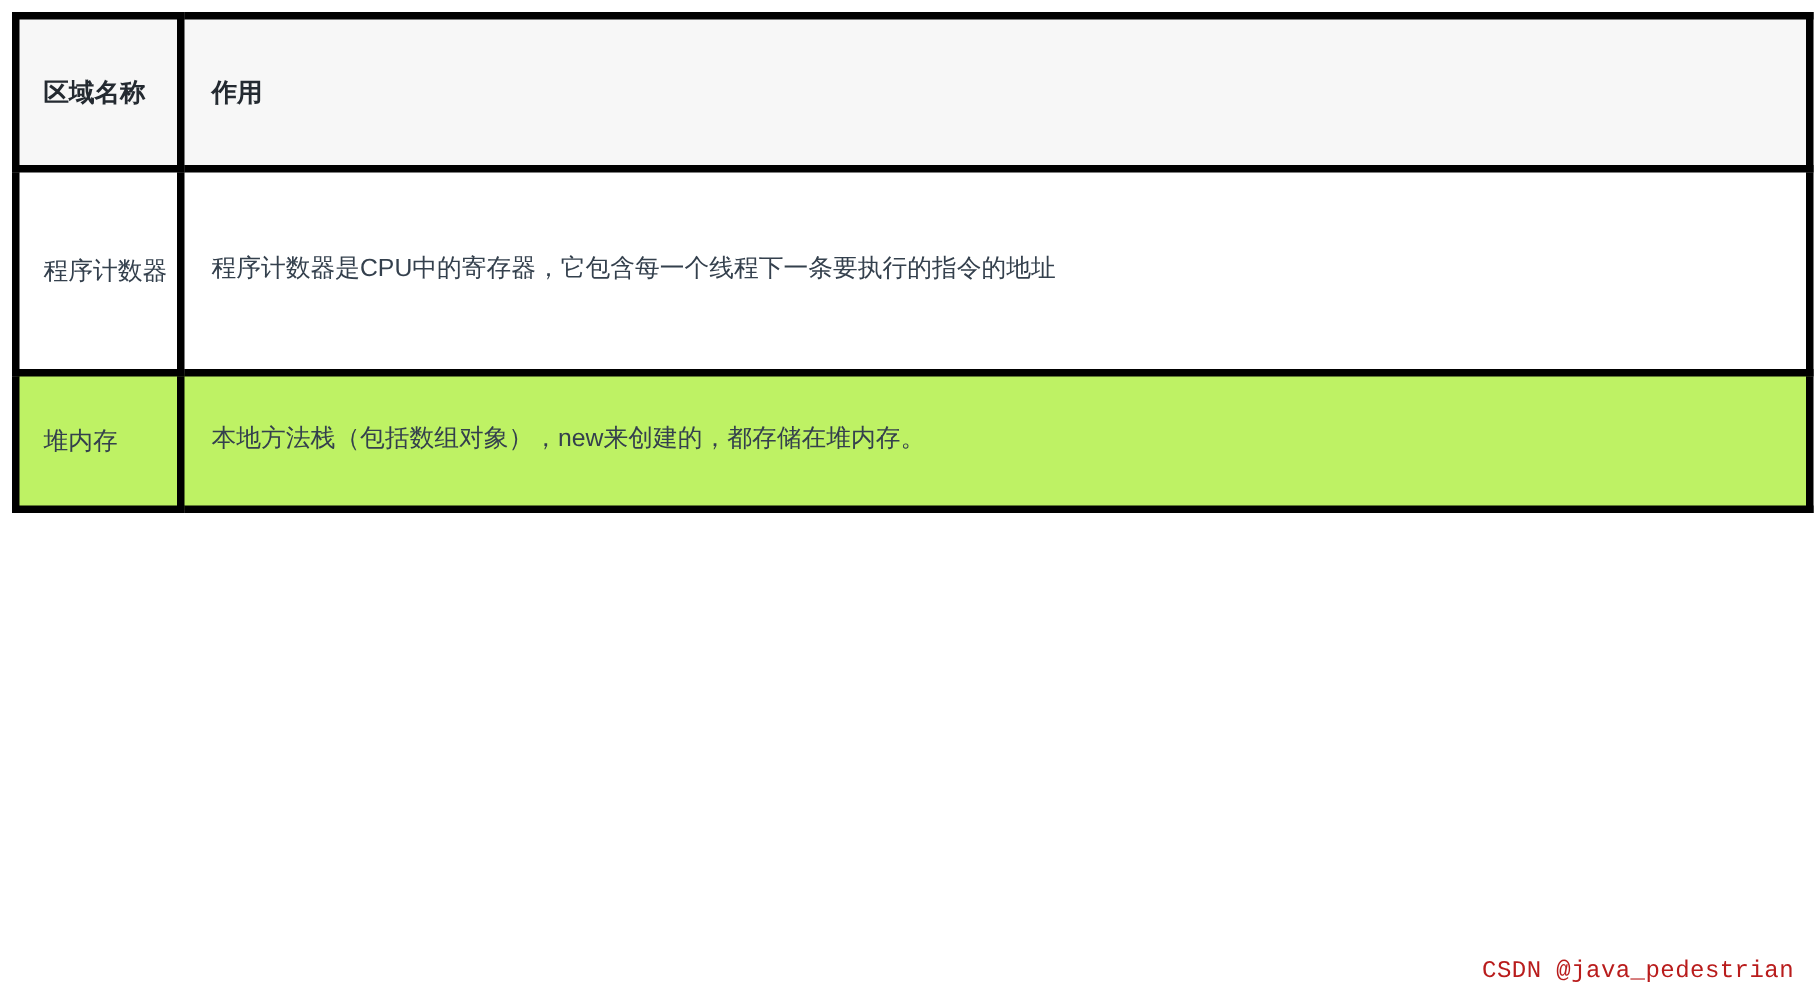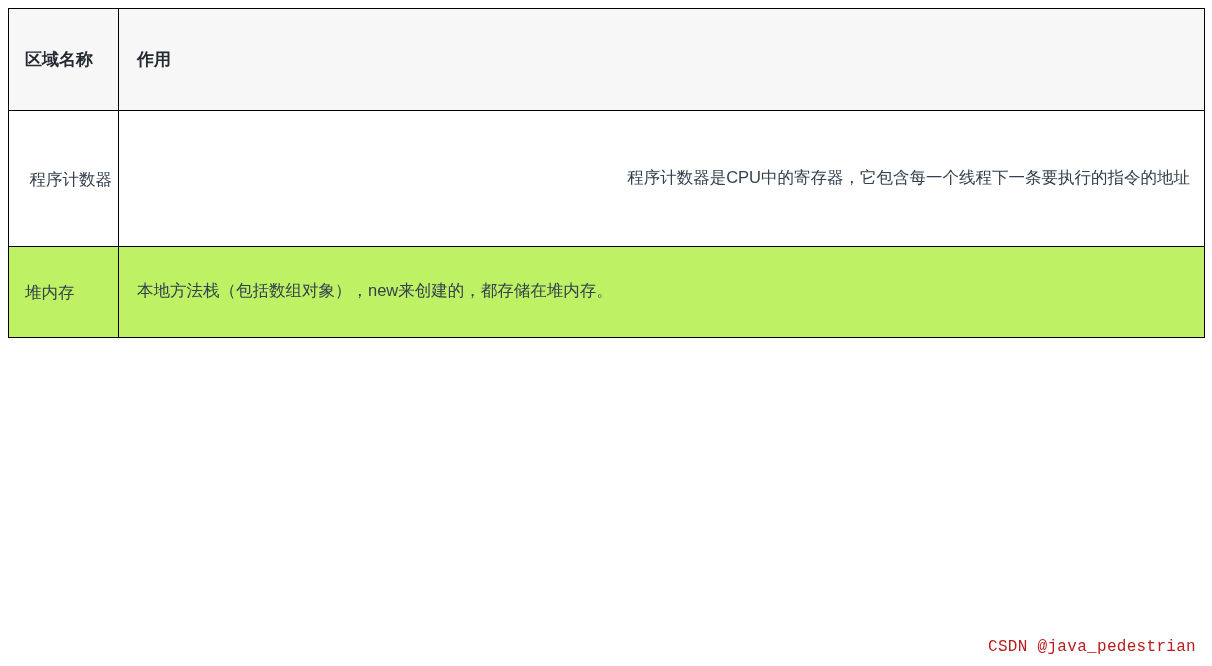--- a/index.html
+++ b/index.html
@@ -28,21 +28,21 @@
     width: 1196px;
     table-layout: fixed;
     background: #ffffff;
   }
 
   table.jvm-table col.col-name { width: 110px; }
   table.jvm-table col.col-desc { width: 1086px; }
 
   table.jvm-table th,
   table.jvm-table td {
-    border: 1px solid #000000;
+    border: 5px solid #000000;
     vertical-align: middle;
     box-sizing: border-box;
   }
 
   table.jvm-table thead th {
     background: #f7f7f7;
     font-weight: bold;
     color: #242a31;
     font-size: 17px;
     line-height: 30px;
@@ -72,21 +72,21 @@
     line-height: 38px;
     color: #34404d;
     white-space: normal;
     word-break: break-all;
   }
   td.cell-desc {
     padding: 6px 14px 10px 18px;
     line-height: 38px;
   }
 
-  tr.r1 td { height: 136px; text-align: right; }
+  tr.r1 td { height: 136px; }
   tr.r2 td { height: 130px; }
   tr.r3 td { height: 99px; }
   tr.r4 td { height: 91px; }
   tr.r5 td { height: 100px; }
 
   .watermark {
     position: absolute;
     right: 16px;
     bottom: 10px;
     font-size: 16px;

